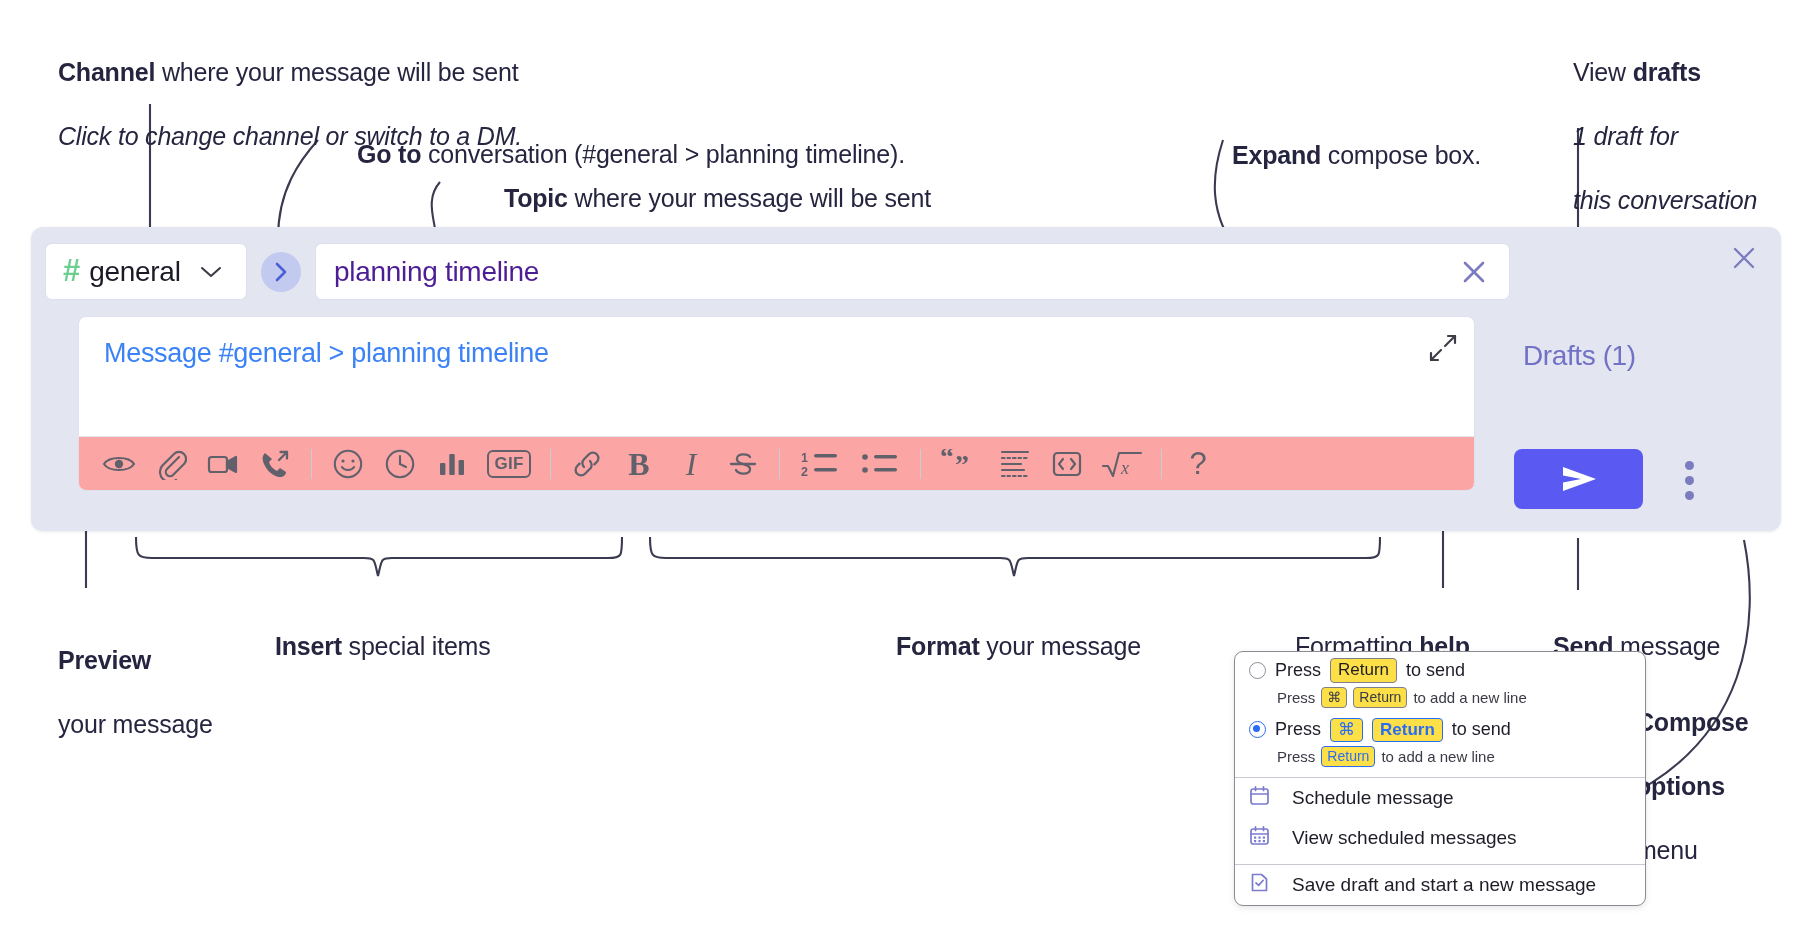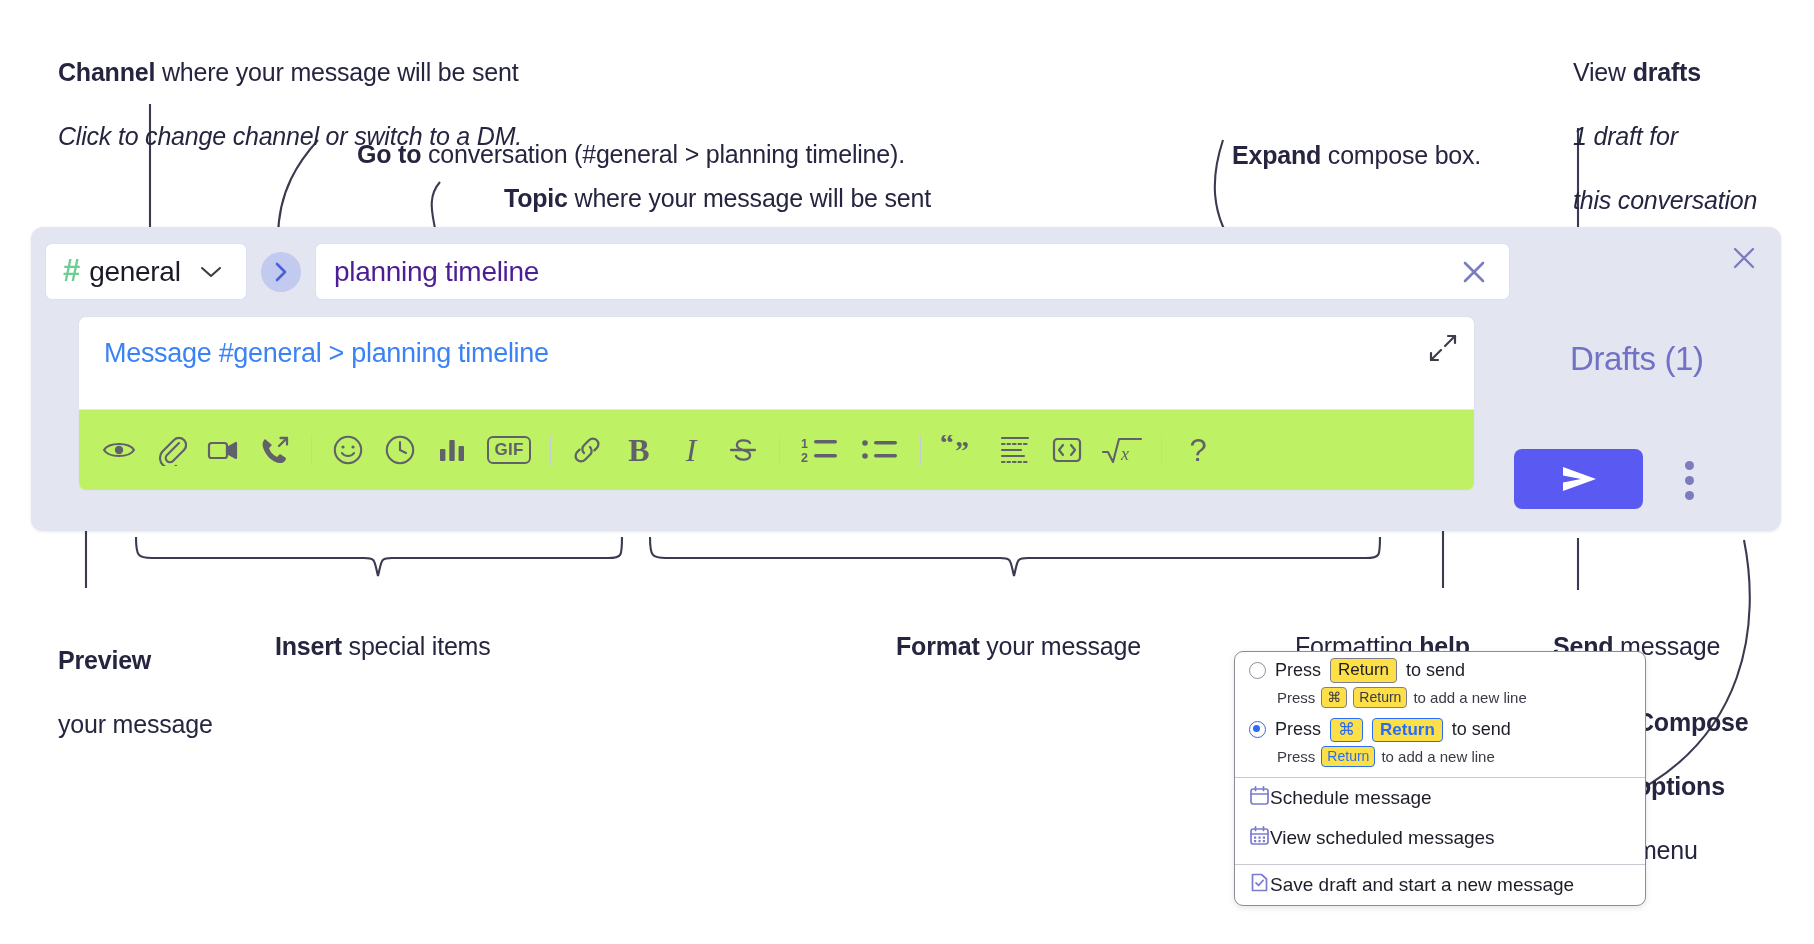--- a/index.html
+++ b/index.html
@@ -97,22 +97,22 @@
   }
   #expand-btn {
     position: absolute; right: 14px; top: 14px;
     width: 34px; height: 34px; display: flex; align-items: center; justify-content: center;
     cursor: pointer;
   }
 
   
   #toolbar {
     position: absolute; left: 0; bottom: 0;
-    width: 100%; height: 81px;
-    background: #bef264;
+    width: 100%; height: 54px;
+    background: #fca5a5;
     border-top: 1px solid #e6e8f0;
     display: flex; align-items: center;
     padding-left: 14px;
   }
   .tb-btn {
     width: 52px; height: 52px;
     display: flex; align-items: center; justify-content: center;
     cursor: pointer; border-radius: 6px;
     color: #61616c;
   }
@@ -122,22 +122,22 @@
     font-size: 17px; font-weight: 700; letter-spacing: .3px;
     padding: 3px 5px 4px; color: #61616c; line-height: 1;
   }
   .tb-txt { font-size: 30px; color: #61616c; line-height: 1; }
   .tb-txt.bold { font-weight: 700; font-family: "Liberation Serif", serif; font-size: 32px;}
   .tb-txt.ital { font-style: italic; font-family: "Liberation Serif", serif; font-size: 32px;}
   .tb-txt.qm { font-size: 31px; }
 
   
   #drafts-link {
-    position: absolute; left: 1570px; top: 340px;
-    font-size: 33px; color: #7171c6; letter-spacing: -.4px;
+    position: absolute; left: 1523px; top: 340px;
+    font-size: 28px; color: #7171c6; letter-spacing: -.4px;
     cursor: pointer;
   }
   #send-btn {
     position: absolute; left: 1514px; top: 449px;
     width: 129px; height: 60px;
     background: #5a5af3;
     border-radius: 8px;
     display: flex; align-items: center; justify-content: center;
     cursor: pointer;
     border: none;
@@ -187,21 +187,21 @@
     display: inline-block;
     border: 1.4px solid #7f7f8c; border-radius: 4px;
     padding: 1px 7px 2px; line-height: 1.15;
     background: #fde047; font-size: 17px;
   }
   .menu-sub-row .key { font-size: 14px; padding: 1px 5px 2px; }
   .key.blue { border-color: #2a6df5; color: #2a6df5; font-weight: 700; }
   .key.blue.plain { font-weight: 400; }
   .menu-div { height: 1px; background: #c9c9d2; margin: 6px 0 0; }
   .menu-item {
-    display: flex; align-items: center; gap: 0;
+    display: flex; align-items: center; gap: 22px;
     padding: 7px 14px; font-size: 19px; cursor: pointer;
   }
   .menu-item svg { flex: none; }
 </style>
 </head>
 <body>
 
 <div id="root">
 
   <svg id="lines" viewBox="0 0 1814 944">

